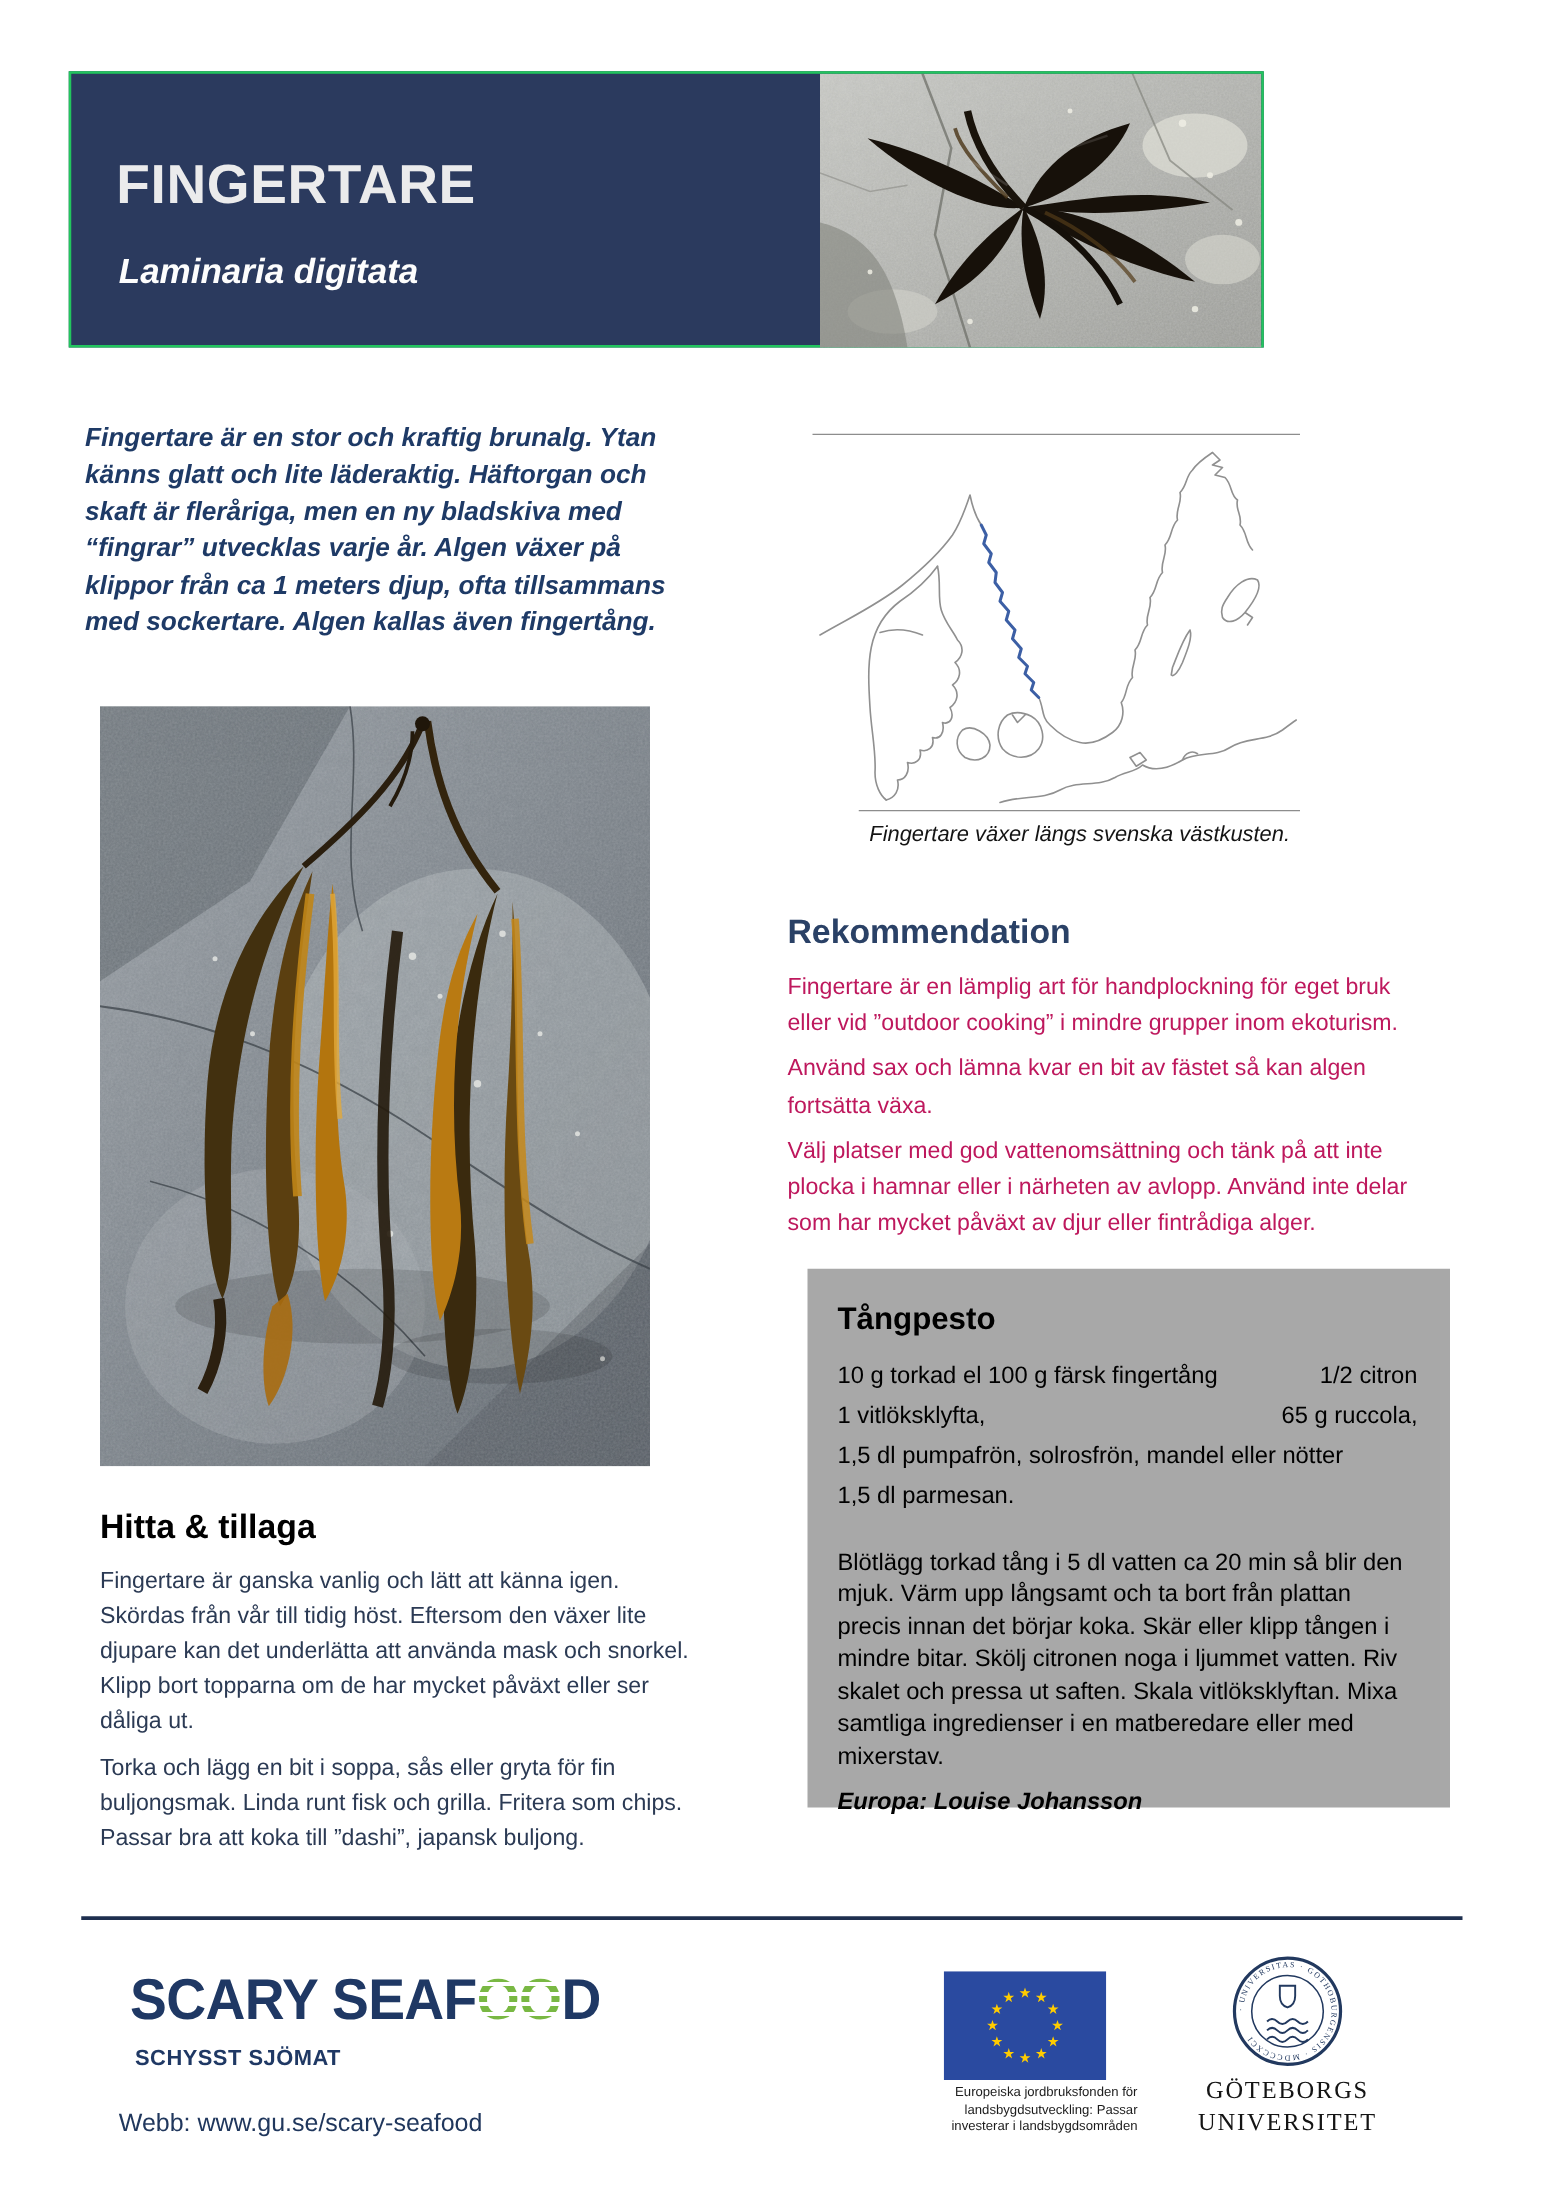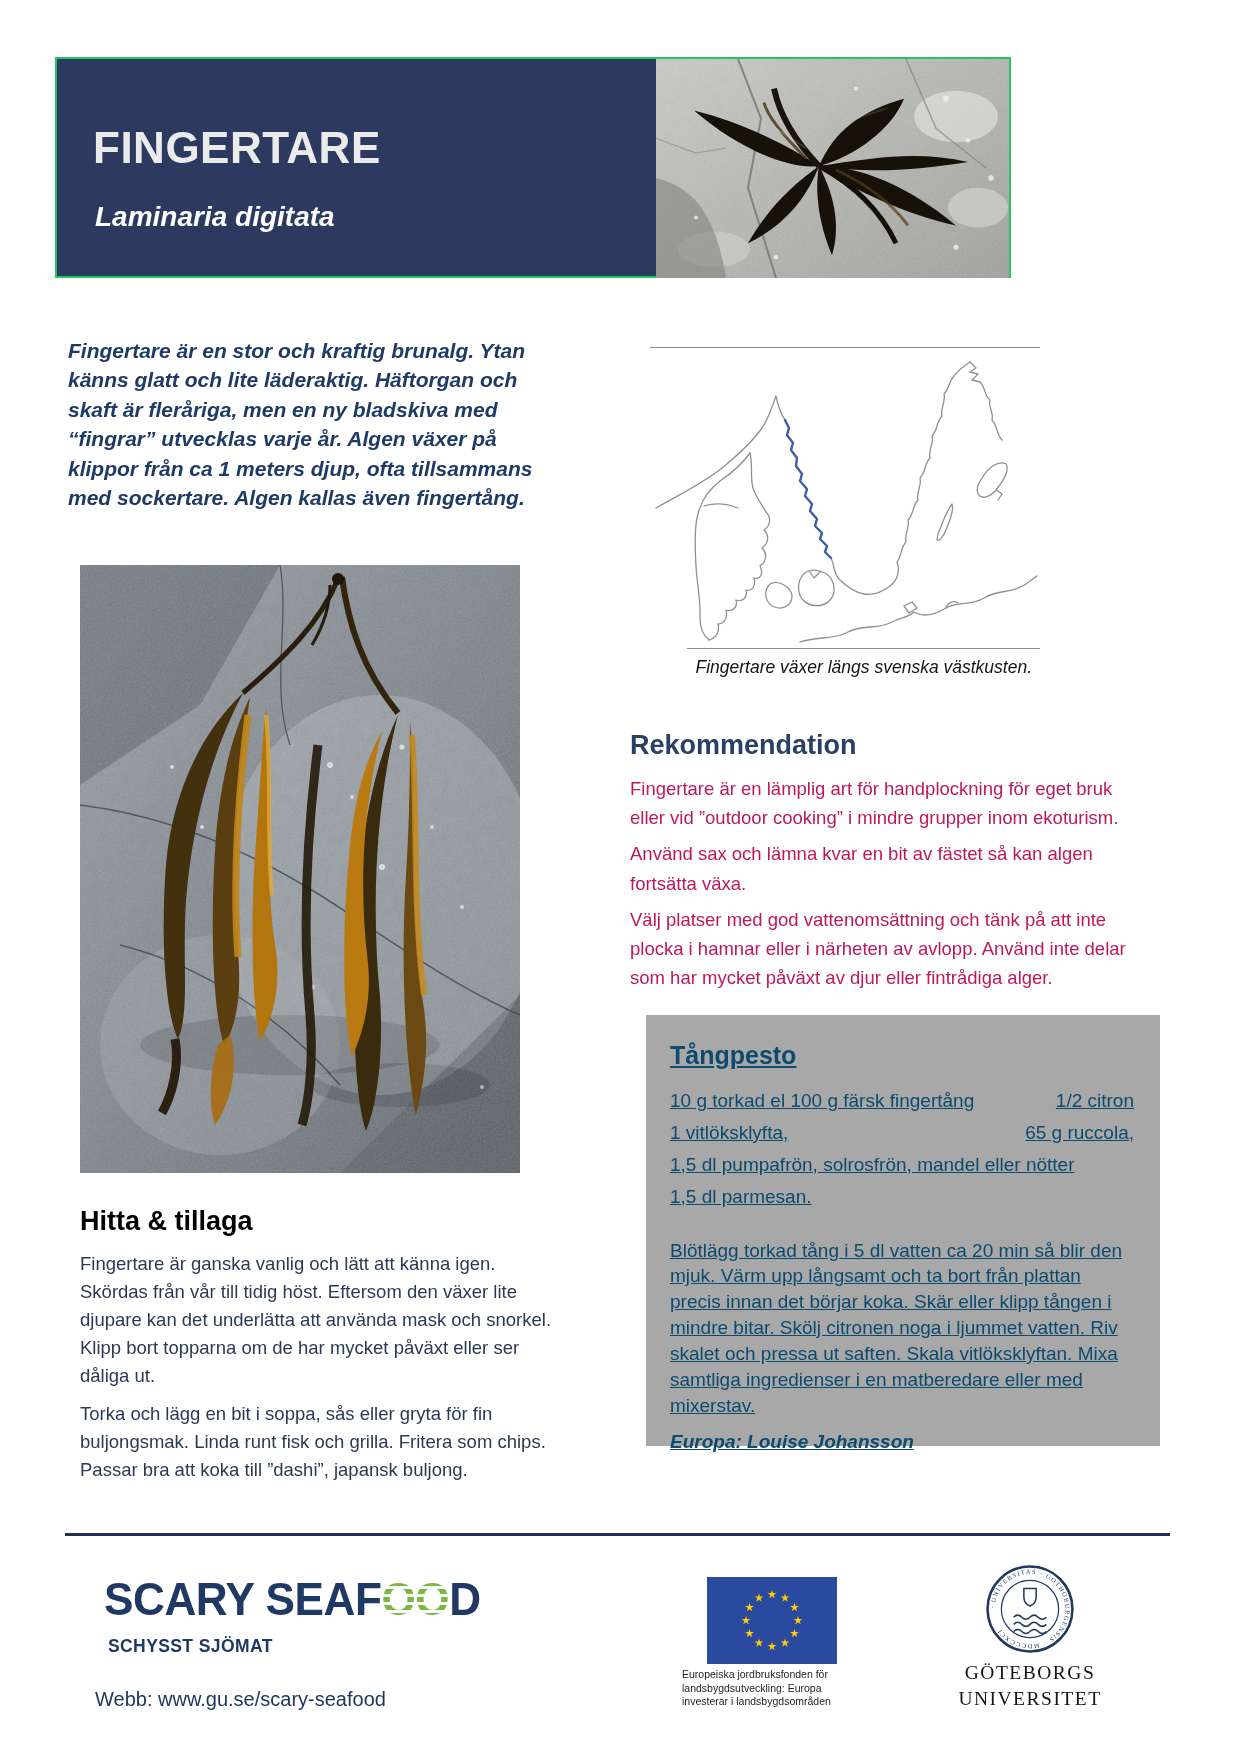--- a/index.html
+++ b/index.html
@@ -30,21 +30,21 @@
   
   .kelp-photo { position:absolute; left:80px; top:565px; width:440px; height:608px; }
 
   
   .recommendation { position:absolute; left:630px; top:730px; width:497px; }
   .section-heading { font-size:27px; font-weight:700; color:#2a4166; margin-bottom:13px; }
   .recommendation p { font-size:18.5px; color:#be185d; line-height:1.58; margin-bottom:7px; }
 
   
   .recipe-card { position:absolute; left:646px; top:1015px; width:514px; height:431px;
-                 background:#a8a8a8; color:#0c4a6e; padding:26px 26px 0 24px;text-decoration:underline; }
+                 background:#a8a8a8; color:#000000; padding:26px 26px 0 24px; }
   .recipe-title { font-size:25px; font-weight:700; margin-bottom:15px; }
   .recipe-row { display:flex; justify-content:space-between; font-size:19px; line-height:1.68; }
   .recipe-instructions { margin-top:25px; font-size:19px; line-height:1.36; }
   .recipe-credit { margin-top:13px; font-size:19px; font-weight:700; font-style:italic; }
 
   
   .find-cook { position:absolute; left:80px; top:1206px; width:486px; }
   .find-cook .section-heading { color:#000000; }
   .find-cook p { font-size:18.5px; color:#2b3a54; line-height:1.52; margin-bottom:9px; }
 
@@ -52,21 +52,21 @@
   .footer-divider { position:absolute; left:65px; top:1533px; width:1105px; height:3px; background:#1e2f4f; }
   .brand-logo { position:absolute; left:104px; top:1572px; font-size:46px; font-weight:700;
                 color:#1f3864; letter-spacing:-0.5px; transform:scaleX(.96); transform-origin:left; white-space:nowrap; }
   .brand-logo .oo { color:transparent;
                     background-image:repeating-linear-gradient(180deg,#79b843 0 5px,#ffffff 5px 8px);
                     -webkit-background-clip:text; background-clip:text; }
   .brand-tagline { position:absolute; left:108px; top:1636px; font-size:17.5px; font-weight:700;
                    color:#1f3864; letter-spacing:0.4px; }
   .web-line { position:absolute; left:95px; top:1688px; font-size:20px; color:#20375d; text-decoration:none; }
 
-  .eu-block { position:absolute; left:682px; top:1577px; width:180px; text-align:left; }
+  .eu-block { position:absolute; left:730px; top:1577px; width:180px; text-align:right; }
   .eu-flag { display:block; width:130px; height:87px; margin:0 auto; }
   .eu-caption { margin-top:4px; font-size:10.5px; line-height:1.3; color:#1c1c1c; }
 
   .gu-block { position:absolute; left:930px; top:1564px; width:200px; text-align:center; }
   .gu-seal { display:block; width:90px; height:90px; margin:0 auto; }
   .gu-name { margin-top:6px; font-family:"Liberation Serif", serif; font-size:19.5px;
              letter-spacing:1.5px; color:#141414; line-height:1.35; }
 </style>
 </head>
 <body>
@@ -275,21 +275,21 @@
         <use href="#star" x="78" y="66"></use>
       <use href="#star" x="65" y="69.5"></use>
         <use href="#star" x="52" y="66"></use>
         <use href="#star" x="42.5" y="56.5"></use>
       <use href="#star" x="39" y="43.5"></use>
         <use href="#star" x="42.5" y="30.5"></use>
         <use href="#star" x="52" y="21"></use>
     </svg>
     <div class="eu-caption">
       <div>Europeiska jordbruksfonden för</div>
-      <div>landsbygdsutveckling: Europa</div>
+      <div>landsbygdsutveckling: Passar</div>
       <div>investerar i landsbygdsområden</div>
     </div>
   </div>
 
   <div class="gu-block">
     <svg class="gu-seal" viewBox="0 0 88 88">
       <circle cx="44" cy="44" r="41.5" fill="#ffffff" stroke="#22395f" stroke-width="2.5"></circle>
       <circle cx="44" cy="44" r="28" fill="none" stroke="#22395f" stroke-width="1.2"></circle>
       <path id="ringPath" d="M44,44 m-34.5,0 a34.5,34.5 0 1,1 69,0 a34.5,34.5 0 1,1 -69,0" fill="none"></path>
       <text font-family="Liberation Serif, serif" font-size="6.2" letter-spacing="1.3" fill="#22395f">

